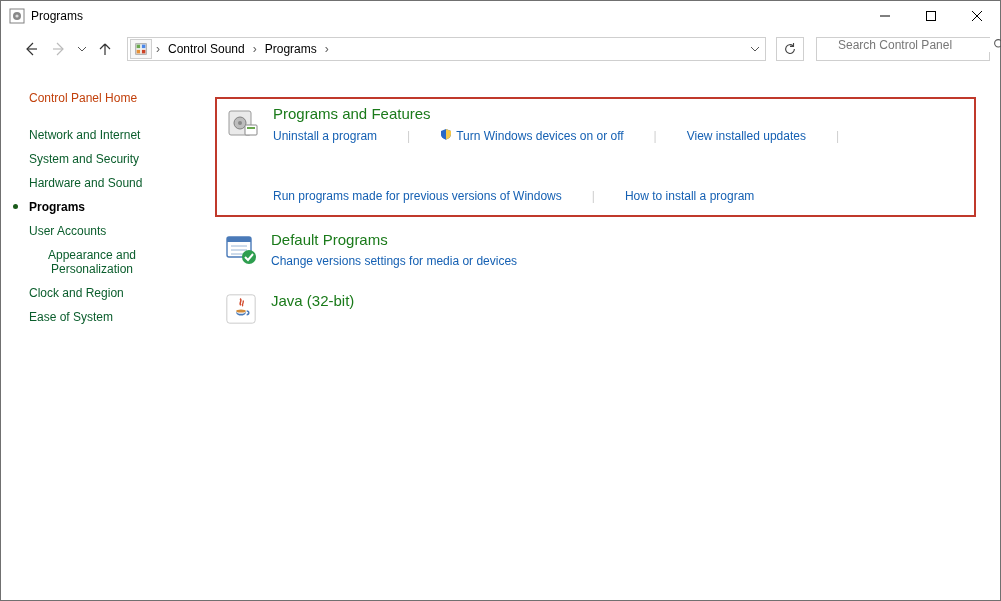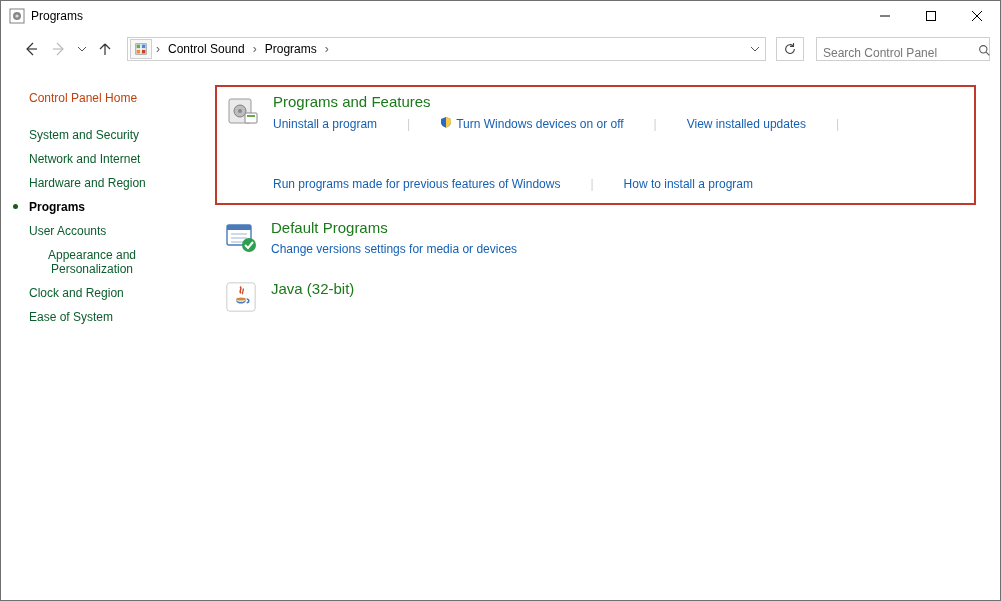--- a/index.html
+++ b/index.html
@@ -17,34 +17,34 @@
   .navbtn { width: 24px; height: 24px; display:flex; align-items:center; justify-content:center; color:#555; }
   .navbtn.disabled { color:#b5b5b5; }
   .addressbar { flex:1; height:24px; border:1px solid #cfcfcf; display:flex; align-items:center; margin:0 6px; }
   .addr-icon { width:22px; height:20px; display:flex; align-items:center; justify-content:center; margin:0 2px; border:1px solid #cfcfcf; background:#f7f7f7;}
   .crumbs { display:flex; align-items:center; height:100%; font-size:12px; }
   .crumb { padding: 0 6px; }
   .crumb-sep { color:#606060; padding:0 2px; }
   .addr-spacer { flex:1; }
   .addr-drop { width:20px; display:flex; align-items:center; justify-content:center; color:#555; }
   .refreshbtn { width:28px; height:24px; border:1px solid #cfcfcf; display:flex; align-items:center; justify-content:center; margin-right:8px; }
-  .searchbox { width:174px; height:24px; border:1px solid #cfcfcf; display:flex; align-items:flex-end; padding:0 6px; }
+  .searchbox { width:174px; height:24px; border:1px solid #cfcfcf; display:flex; align-items:flex-start; padding:0 21px; }
   .searchbox input { border:none; outline:none; flex:1; font-size:12px; font-family:inherit; color:#555; font-style:normal; }
   .searchbox input::placeholder { color:#777; }
   .searchbox .sicon { color:#555; }
   
   .body { flex:1; display:flex; padding: 18px 24px 10px 24px; overflow:hidden; }
   .sidebar { width: 170px; padding-top: 6px; }
   .sidehome { color:#c2410c; font-size:12px; margin-bottom:18px; padding-left:4px; }
   .sideitem { font-size:12px; color:#0a5d2c; padding: 5px 0 5px 4px; position:relative; }
   .sideitem.active { color:#000; font-weight:600; }
   .sideitem.active::before { content:""; position:absolute; left:-12px; top:9px; width:5px; height:5px; background:#1a5a1a; border-radius:50%; }
   .content { flex:1; padding-left: 20px; }
   .category { display:flex; margin-bottom: 14px; padding:4px 6px; }
-  .category.boxed { border:2px solid #c0392b; padding:6px 6px 10px 6px; margin-bottom:10px; }
+  .category.boxed { border:2px solid #c0392b; padding:6px 6px 10px 6px; margin-bottom:10px;margin-top:12px; }
   .cat-icon { width:40px; height:36px; flex-shrink:0; margin-right:10px; display:flex; align-items:flex-start; justify-content:center; }
   .cat-body { flex:1; }
   .cat-title { color:#1a7a1a; font-size:15px; margin-bottom:4px; }
   .links { display:flex; flex-wrap:wrap; align-items:center;gap:20px; }
   .lnk { color:#1560b3; font-size:12px; padding:2px 0; white-space:nowrap; display:inline-flex; align-items:center; }
   .lnk .shield { margin-right:4px; }
   .sep { color:#cfcfcf; padding:0 10px; }
 </style>
 </head>
 <body>
@@ -143,23 +143,23 @@
             <line x1="10" y1="10" x2="14" y2="14" stroke="#555" stroke-width="1.3"></line>
           </svg>
       </span>
     </div>
   </div>
 
   <div class="body">
 
     <div class="sidebar">
       <div class="sidehome">Control Panel Home</div>
+      <div class="sideitem">Network and Internet</div>
       <div class="sideitem">System and Security</div>
-      <div class="sideitem">Network and Internet</div>
-      <div class="sideitem">Hardware and Region</div>
+      <div class="sideitem">Hardware and Sound</div>
       <div class="sideitem active">Programs</div>
       <div class="sideitem">User Accounts</div>
       <div class="sideitem" style="max-width:130px;text-align:center;">Appearance and Personalization</div>
       <div class="sideitem">Clock and Region</div>
       <div class="sideitem">Ease of System</div>
     </div>
 
     <div class="content">
 
       <div class="category boxed">
@@ -185,21 +185,21 @@
                   <path d="M6 6 L6 11.5 C3.5 11 1 9 1 6 L6 6 Z" fill="#2a6ac7"></path>
                   <path d="M6 6 L11 6 C11 9 8.5 11 6 11.5 Z" fill="#f7c948"></path>
                 </svg>
               </span>
               <span>Turn Windows devices on or off</span>
             </span>
             <span class="sep">|</span>
             <span class="lnk">View installed updates</span>
             <span class="sep">|</span>
             <span style="flex-basis:100%; height:2px;"></span>
-            <span class="lnk">Run programs made for previous features of Windows</span>
+            <span class="lnk">Run programs made for previous versions of Windows</span>
             <span class="sep">|</span>
             <span class="lnk">How to install a program</span>
           </div>
         </div>
       </div>
 
       <div class="category">
         <div class="cat-icon">
           <svg width="36" height="36" viewBox="0 0 36 36">
             <rect x="4" y="6" width="24" height="20" rx="2" fill="#fff" stroke="#4a7ab8" stroke-width="1.4"></rect>

